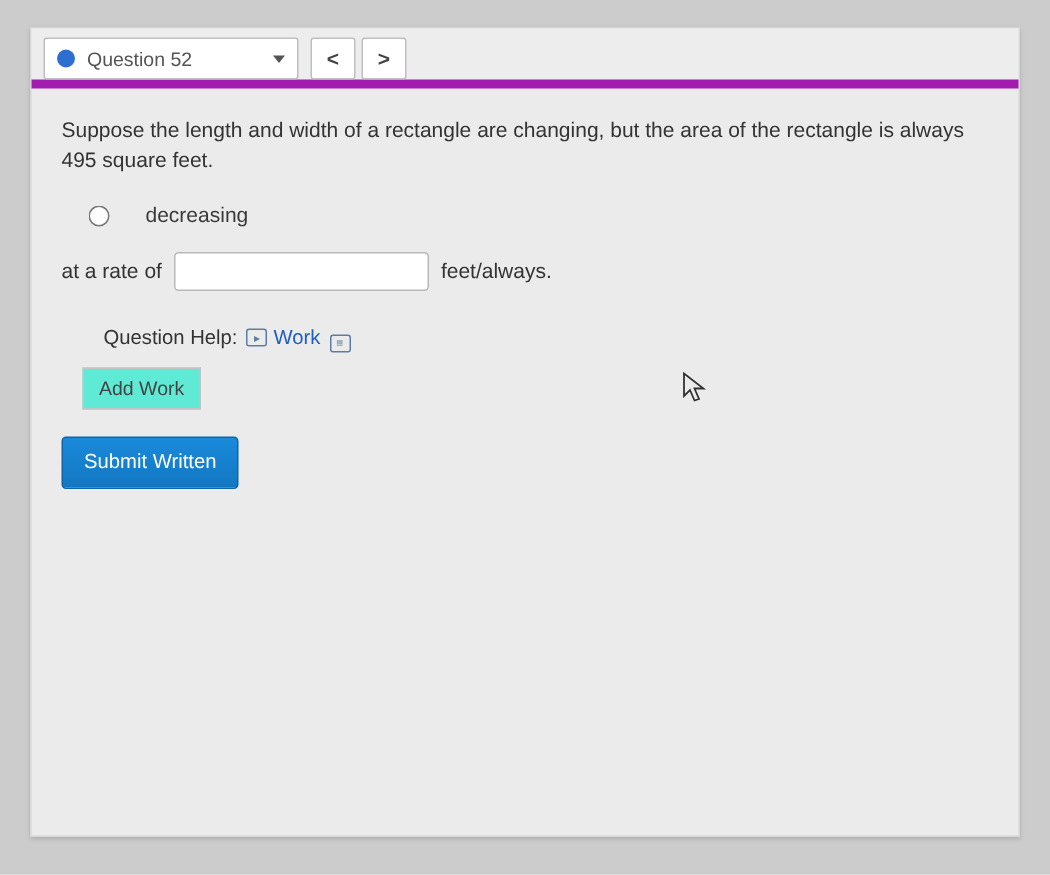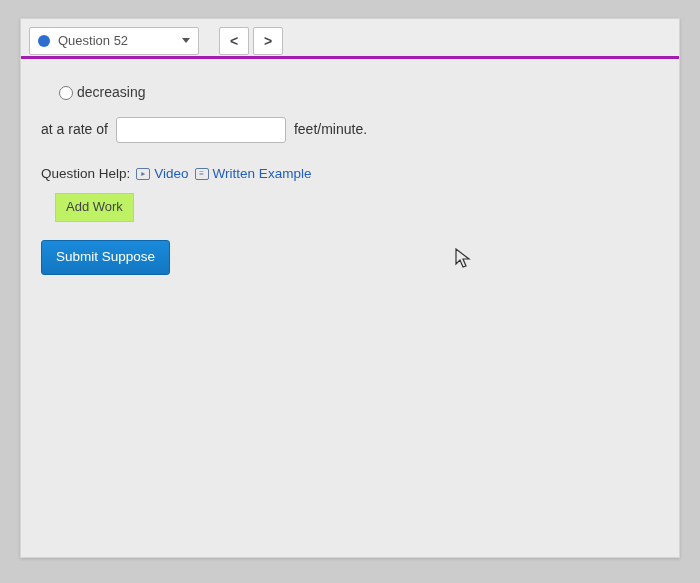--- a/index.html
+++ b/index.html
@@ -15,22 +15,22 @@
     background: #ebebeb;
     margin: 18px 20px;
     min-height: 540px;
     border: 1px solid #d5d5d5;
     box-shadow: 0 1px 3px rgba(0,0,0,0.15);
   }
   .topbar {
     display: flex;
     align-items: center;
     padding: 6px 8px 0 8px;
-    gap: 20px;
-    border-bottom: 3px solid #a21caf;
+    gap: 8px;
+    border-bottom: 6px solid #a21caf;
     background: #ededed;
     height: 40px;
   }
   .qselect {
     display: flex;
     align-items: center;
     background: #fff;
     border: 1px solid #bfbfbf;
     border-radius: 2px;
     padding: 4px 8px;
@@ -69,47 +69,47 @@
     cursor: pointer;
   }
   .content {
     padding: 18px 20px;
     font-size: 14px;
     color: #333;
     line-height: 1.4;
   }
   .para { margin-bottom: 18px; }
   .options { margin: 6px 0 14px 18px; }
-  .opt { display: flex; align-items: center; gap: 4px; margin: 6px 0; color: #3a3a3a; font-size: 14px; }
+  .opt { display: flex; align-items: center; gap: 24px; margin: 6px 0; color: #3a3a3a; font-size: 14px; }
   .opt input[type=radio] { width: 14px; height: 14px; }
   .rate-row { display: flex; align-items: center; gap: 8px; margin: 10px 0 22px 0; }
   .rate-input {
     border: 1px solid #b9b9b9;
     background: #fff;
     border-radius: 3px;
     height: 26px;
     width: 170px;
     padding: 2px 6px;
     font-size: 13px;
   }
-  .help-row { font-size: 13.5px; margin-bottom: 8px; display: flex; align-items: flex-end; flex-wrap: wrap; gap: 6px; }
+  .help-row { font-size: 13.5px; margin-bottom: 8px; display: flex; align-items: flex-end; flex-wrap: wrap; gap: 6px; margin-left: 28px; }
   .help-link { color: #1f5fbf; cursor: pointer; display: inline-flex; align-items: center; gap: 4px; }
   .icon-box {
     display: inline-flex;
     width: 14px; height: 12px;
     border: 1px solid #5c7ca5;
     border-radius: 2px;
     align-items: center;
     justify-content: center;
     font-size: 8px;
     color: #5c7ca5;
   }
   .addwork-btn {
     display: inline-block;
-    background: #bef264;
+    background: #5eead4;
     border: 1px solid #c3c3c3;
     padding: 4px 10px;
     font-size: 13px;
     color: #444;
     cursor: pointer;
     margin-top: 2px;
     margin-left: 14px;
   }
   .submit-btn {
     display: inline-block;
@@ -144,49 +144,49 @@
       </span>
       <span class="caret-down"></span>
     </div>
     <div class="navgroup">
       <div class="navbtn">&lt;</div>
       <div class="navbtn">&gt;</div>
     </div>
   </div>
 
   <div class="content">
+    <div class="para">Suppose the length and width of a rectangle are changing, but the area of the rectangle is always 495 square feet.</div>
 
     <div class="options">
       <label class="opt">
         <input type="radio" name="dir" style="">
         <span>decreasing</span>
       </label>
     </div>
 
     <div class="rate-row">
       <span>at a rate of</span>
       <input class="rate-input" type="text" value="" style="">
-      <span>feet/minute.</span>
+      <span>feet/always.</span>
     </div>
 
     <div class="help-row">
       <span>Question Help:</span>
       <span class="help-link">
         <span class="icon-box">▸</span>
-        <span>Video</span>
+        <span>Work</span>
       </span>
       <span class="help-link">
         <span class="icon-box">≡</span>
-        <span>Written Example</span>
       </span>
     </div>
     <div class="addwork-btn">Add Work</div>
 
     <div>
-      <div class="submit-btn">Submit Suppose</div>
+      <div class="submit-btn">Submit Written</div>
     </div>
   </div>
 </div>
 
 <div class="cursor-arrow">
   <svg width="18" height="22" viewBox="0 0 18 22">
     <path d="M1 1 L1 16 L5 12 L8 19 L11 18 L8 11 L14 11 Z" fill="none" stroke="#333" stroke-width="1.2"></path>
   </svg>
 </div>
 

